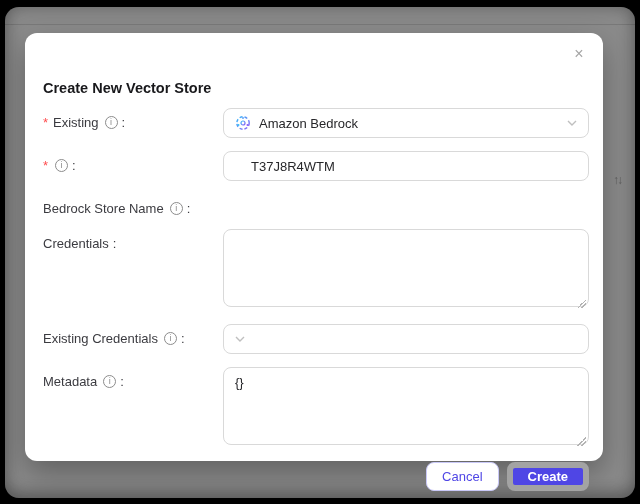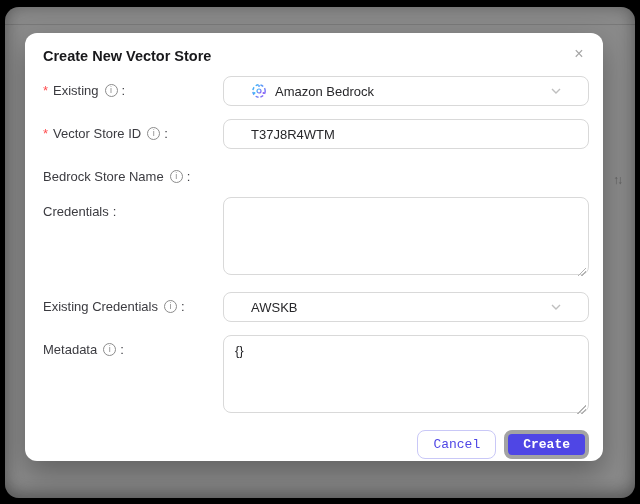--- a/index.html
+++ b/index.html
@@ -37,20 +37,21 @@
     padding: 15px 14px 12px 14px;
     display: flex;
     flex-direction: column;
   }
   .modal-title {
     font-size: 14.5px;
     font-weight: 700;
     color: #18181b;
     padding-left: 4px;
     margin-bottom: 12px;
+    margin-top: 32px;
   }
   .close-btn {
     position: absolute;
     top: 11px; right: 14px;
     width: 20px; height: 20px;
     border: none; background: transparent;
     color: #a6a6a6; font-size: 16px; line-height: 20px;
     cursor: pointer; text-align: center;
     font-family: "Liberation Sans", sans-serif;
   }
@@ -96,21 +97,21 @@
     background: #fff;
     font-size: 13px;
     color: #27272a;
     font-family: "Liberation Sans", "DejaVu Sans", sans-serif;
   }
   input.ctl { padding: 0 27px; outline: none; }
   .select {
     display: flex;
     align-items: center;
     gap: 8px;
-    padding: 0 27px;
+    padding: 0 11px;
     cursor: pointer;
   }
   .select .value { flex: 1 1 auto; color: #27272a; }
   .chevron { flex: 0 0 auto; display: flex; align-items: center; }
   .chevron svg { display: block; }
   .textarea-wrap { position: relative; }
   textarea.ctl {
     height: 78px;
     padding: 6px 11px;
     resize: none;
@@ -133,30 +134,30 @@
     justify-content: flex-end;
     gap: 8px;
     padding-bottom: 2px;
   }
   .btn {
     height: 29px;
     padding: 0 15px;
     border-radius: 8px;
     font-size: 13px;
     cursor: pointer;
-    font-family: Liberation Mono, monospace;
+    font-family: Liberation Sans, sans-serif;
   }
   .btn-cancel {
     background: #ffffff;
     border: 1px solid #c9c8f7;
     color: #4f46e5;
   }
   .btn-create {
     background: #4f46e5;
-    border: 4px solid #a3a3a3;
+    border: 6px solid #a3a3a3;
     color: #ffffff;
     font-weight: 600;
   }
 </style>
 </head>
 <body>
 
 <div class="window">
   <div class="chrome-seam"></div>
   <span class="bg-sort">↑↓</span>
@@ -197,21 +198,20 @@
               <polyline points="1,1 5,5 9,1" fill="none" stroke="#bfbfbf" stroke-width="1.4"></polyline>
             </svg>
         </span>
       </div>
     </div>
   </div>
 
   <div class="row">
     <div class="row-label">
       <span class="req">*</span>
-      <span>Vector Store ID</span>
       <span class="info-icon">i</span>
       <span class="colon">:</span>
     </div>
     <div class="row-control">
       <input class="ctl" type="text" value="T37J8R4WTM" style="">
     </div>
   </div>
 
   <div class="row">
     <div class="row-label">
@@ -233,21 +233,20 @@
   </div>
 
   <div class="row">
     <div class="row-label">
       <span>Existing Credentials</span>
       <span class="info-icon">i</span>
       <span class="colon">:</span>
     </div>
     <div class="row-control">
       <div class="ctl select">
-        <span class="value">AWSKB</span>
         <span class="chevron">
           <svg width="10" height="6" viewBox="0 0 10 6">
               <polyline points="1,1 5,5 9,1" fill="none" stroke="#bfbfbf" stroke-width="1.4"></polyline>
             </svg>
         </span>
       </div>
     </div>
   </div>
 
   <div class="row">

